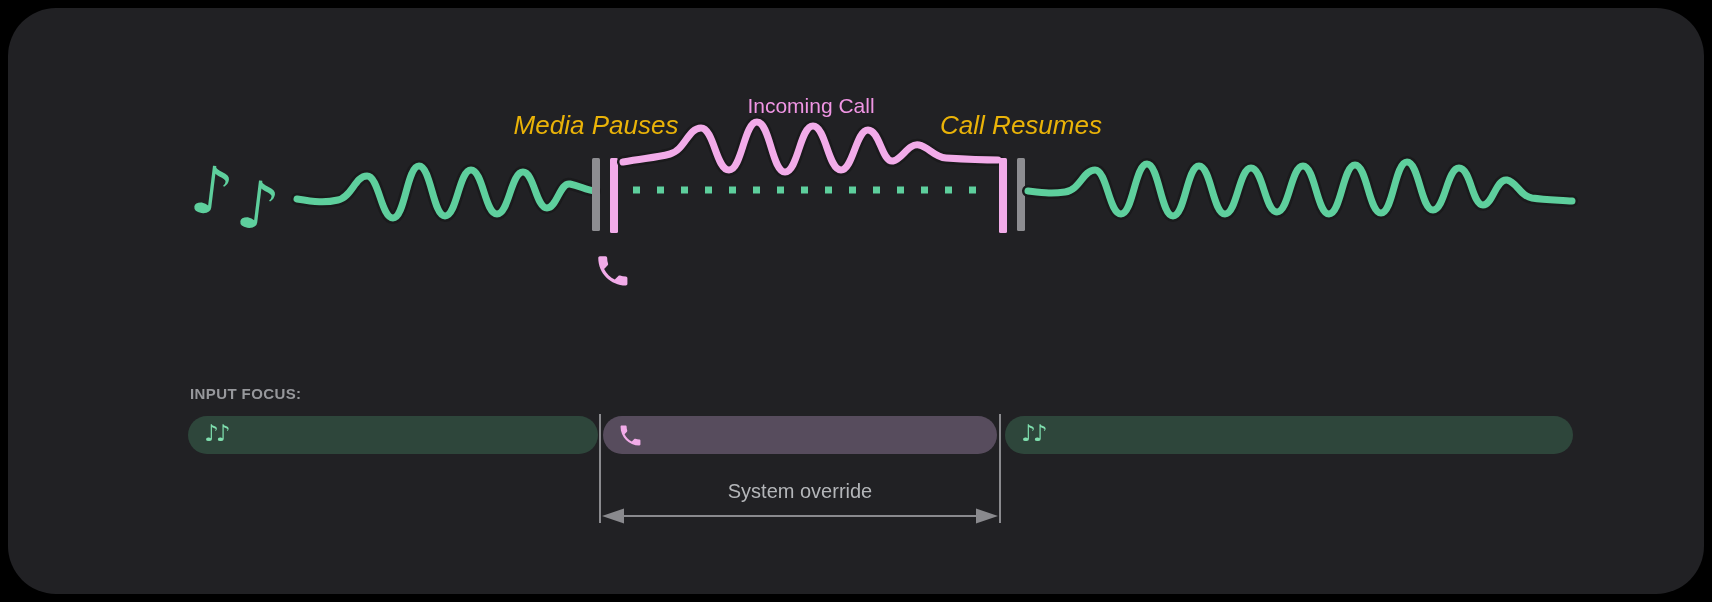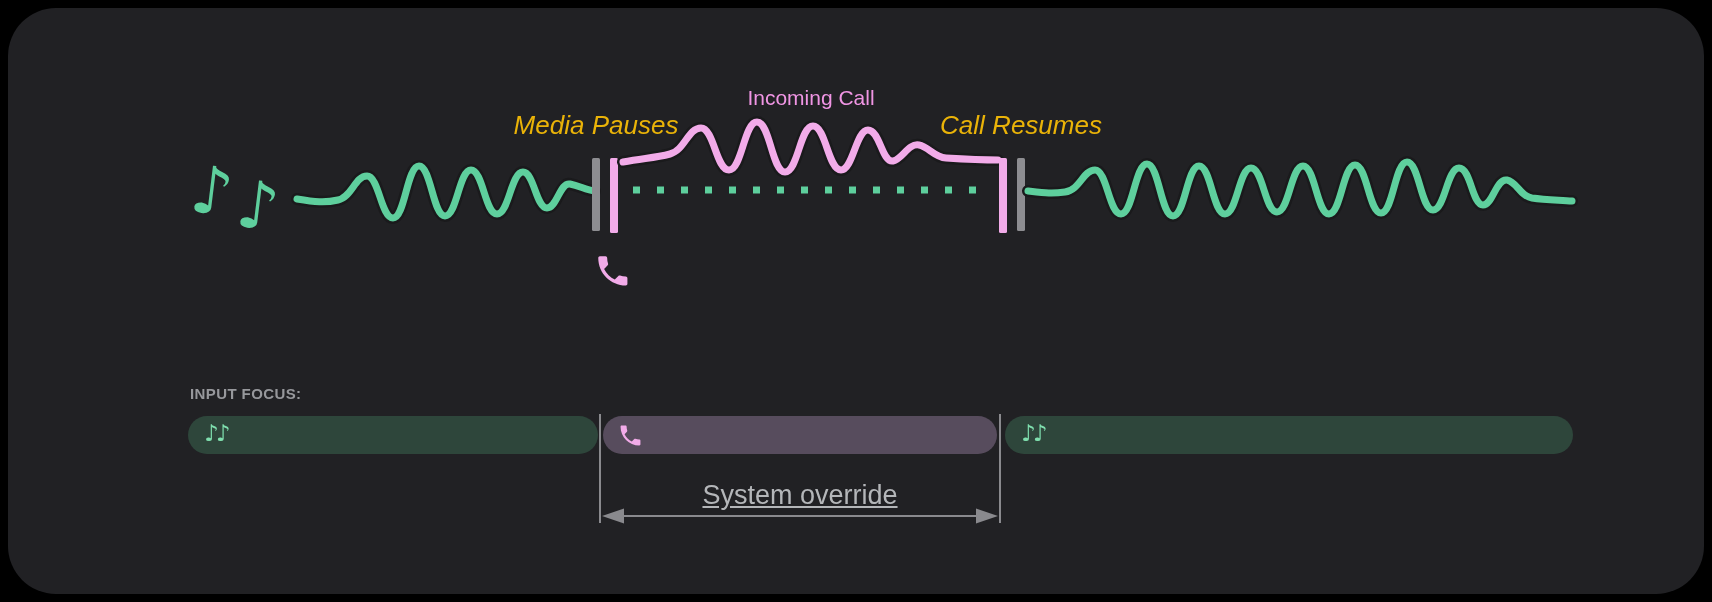--- a/index.html
+++ b/index.html
@@ -2,24 +2,24 @@
 <html><head>
 <meta charset="utf-8">
 <style>
   html,body{margin:0;padding:0;background:#000;width:1712px;height:602px;overflow:hidden;
     font-family:"Liberation Sans",sans-serif;}
   .canvas{position:absolute;left:8px;top:8px;width:1696px;height:586px;
     background:#212124;border-radius:48px;}
   .layer{position:absolute;left:0;top:0;width:1712px;height:602px;pointer-events:none;}
   .label{position:absolute;white-space:nowrap;}
   .lbl-gray{color:#eab308;font-size:26px;font-weight:500;font-style:italic;}
-  .lbl-pink{color:#f095e4;font-size:21px;font-weight:500;}
+  .lbl-pink{color:#f095e4;font-size:21px;font-weight:500;margin-top:8px;}
   .centered{transform:translateX(-50%);}
   .focus-heading{left:190px;top:385px;color:#97989c;font-size:15px;font-weight:700;letter-spacing:.4px;}
-  .override-label{left:800px;top:480px;color:#b4b6b9;font-size:27px;font-weight:400;text-decoration:underline;}
+  .override-label{left:800px;top:480px;color:#b4b6b9;font-size:20px;font-weight:400;}
   .track{position:absolute;top:416px;height:38px;border-radius:19px;display:flex;align-items:center;}
   .track-media{background:#2e463b;}
   .track-call{background:#574c5d;}
   .track-1{left:188px;width:410px;}
   .track-2{left:603px;width:394px;}
   .track-3{left:1005px;width:568px;}
   .note-glyph{font-family:"DejaVu Sans",sans-serif;color:#7fdfae;font-size:23px;
     margin-left:16px;letter-spacing:-3px;line-height:1;transform:translateY(-2px);}
   .phone-in-track{margin-left:17px;}
 </style>

